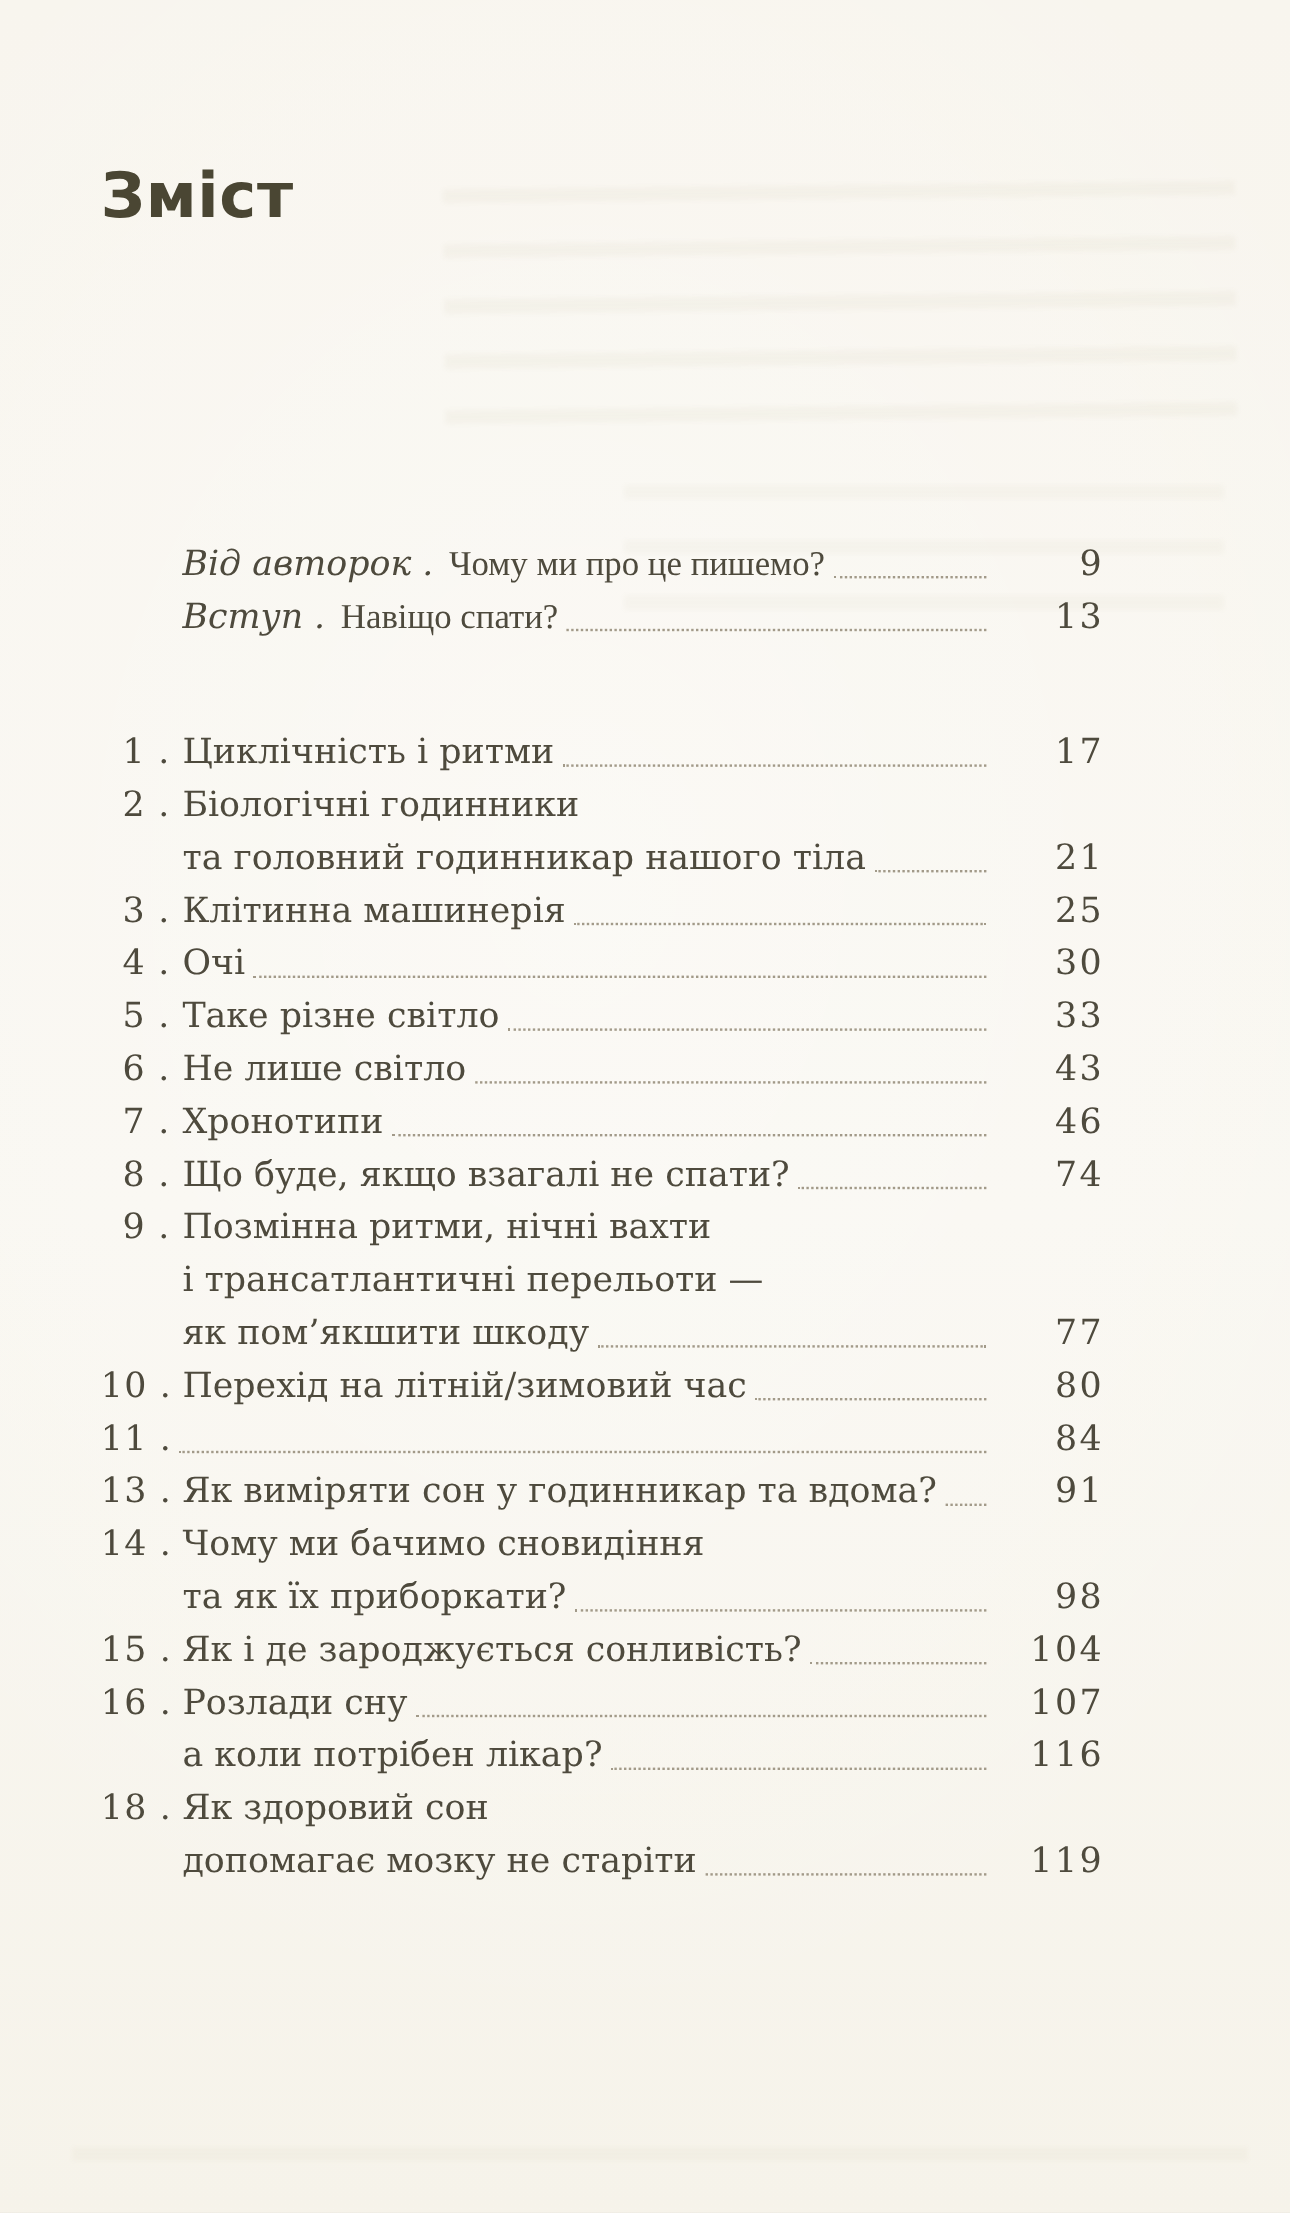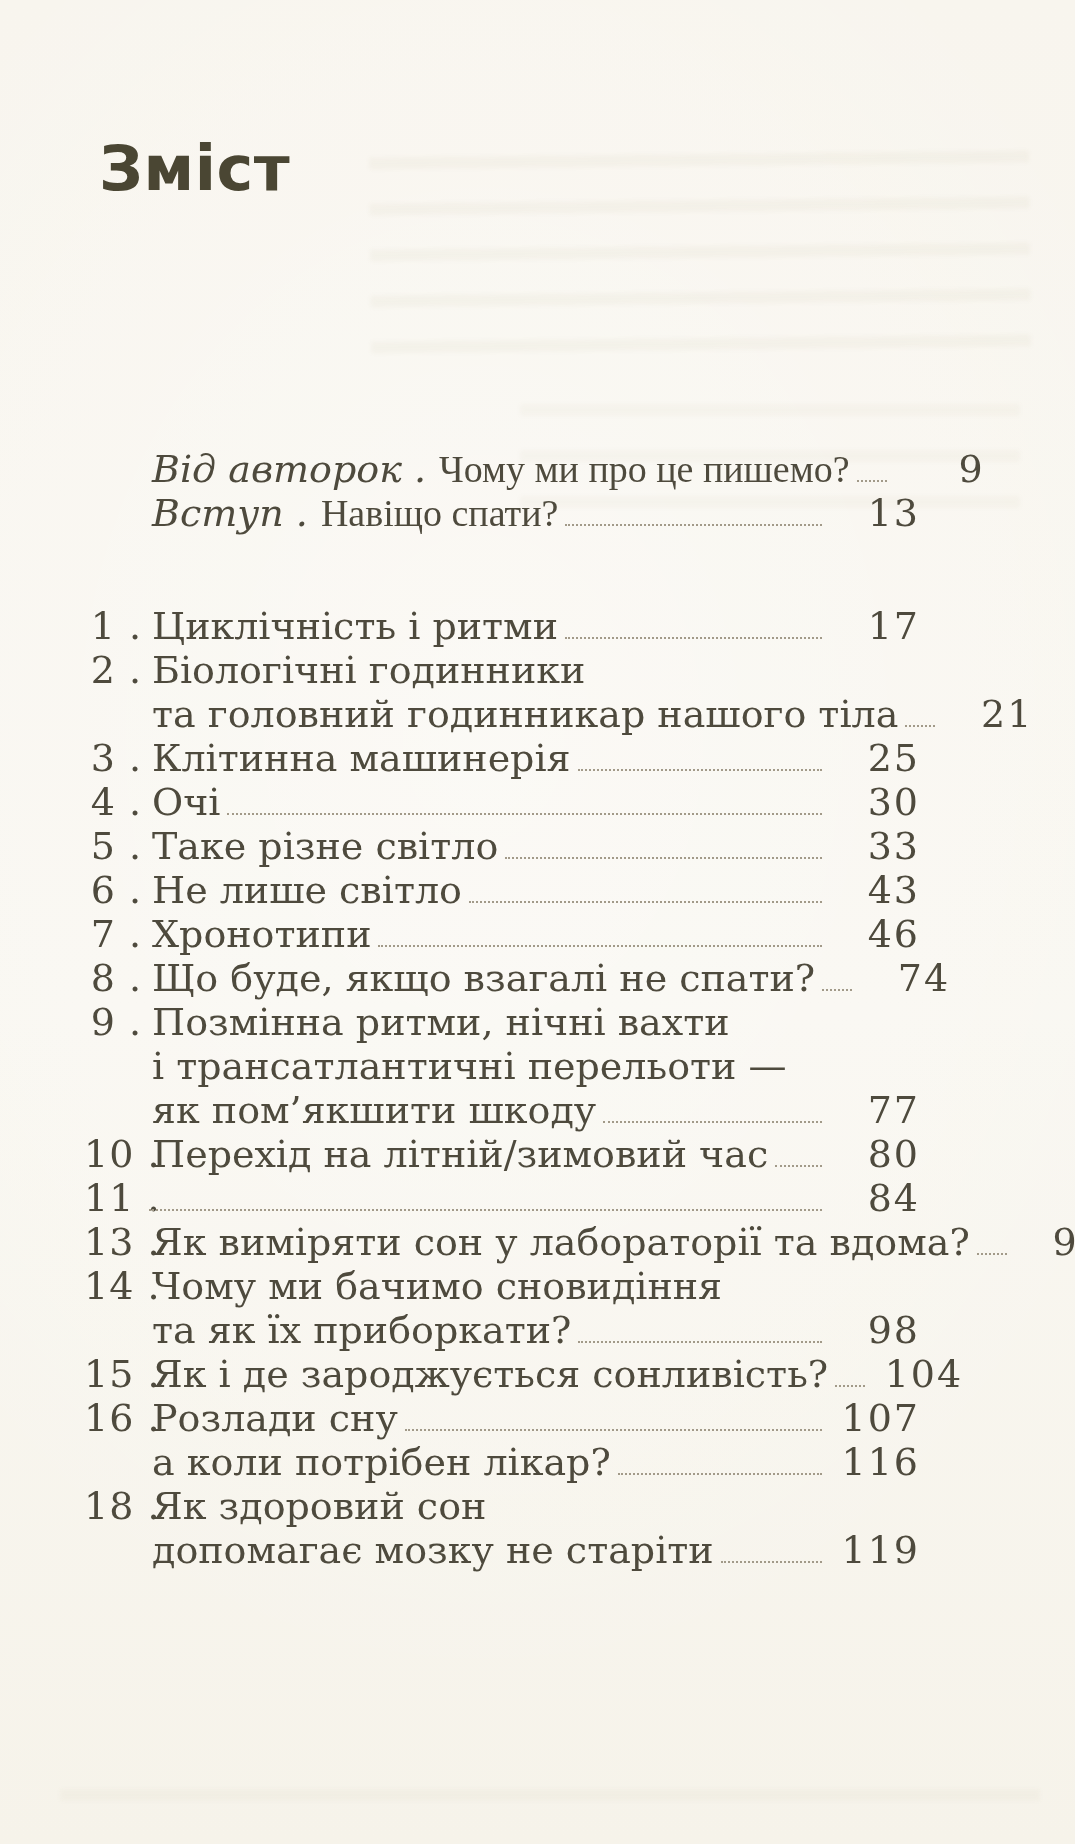--- a/index.html
+++ b/index.html
@@ -24,28 +24,27 @@
       #9c8f5f 14px 26px,
       transparent 26px 46px);
   }
   .st1{left:370px;top:140px;width:660px;height:230px;transform:rotate(-0.6deg);}
   .st2{left:520px;top:390px;width:500px;height:120px;opacity:0.04;}
   .st3{left:60px;top:1775px;width:980px;height:60px;opacity:0.045;}
   .title{
     position:absolute;left:84px;top:138px;
     font-family:"DejaVu Sans", sans-serif;
     font-weight:bold;
-    font-size:62px;line-height:1;
+    font-size:52px;line-height:1;
     letter-spacing:0.5px;
     color:#4a4633;
-    margin-left:15px;
   }
   .toc{
     position:absolute;left:84px;top:447px;width:836px;
-    font-size:38px;
+    font-size:29px;
   }
   .line{
     display:flex;align-items:baseline;
     height:44px;line-height:44px;
     white-space:nowrap;
   }
   .num{
     flex:none;width:58px;text-align:right;
     letter-spacing:1px;
   }
@@ -165,21 +164,21 @@
           <span class="leader"></span>
           <span class="pgn">80</span>
         </div>
         <div class="line">
           <span class="num">11 .</span>
           <span class="leader"></span>
           <span class="pgn">84</span>
         </div>
         <div class="line">
           <span class="num">13 .</span>
-          <span class="txt">Як виміряти сон у лабораторії та вдома?</span>
+          <span class="txt">Як виміряти сон у годинникар та вдома?</span>
           <span class="leader"></span>
           <span class="pgn">91</span>
         </div>
         <div class="line">
           <span class="num">14 .</span>
           <span class="txt">Чому ми бачимо сновидіння</span>
         </div>
         <div class="line">
           <span class="num"></span>
           <span class="txt">та як їх приборкати?</span>

